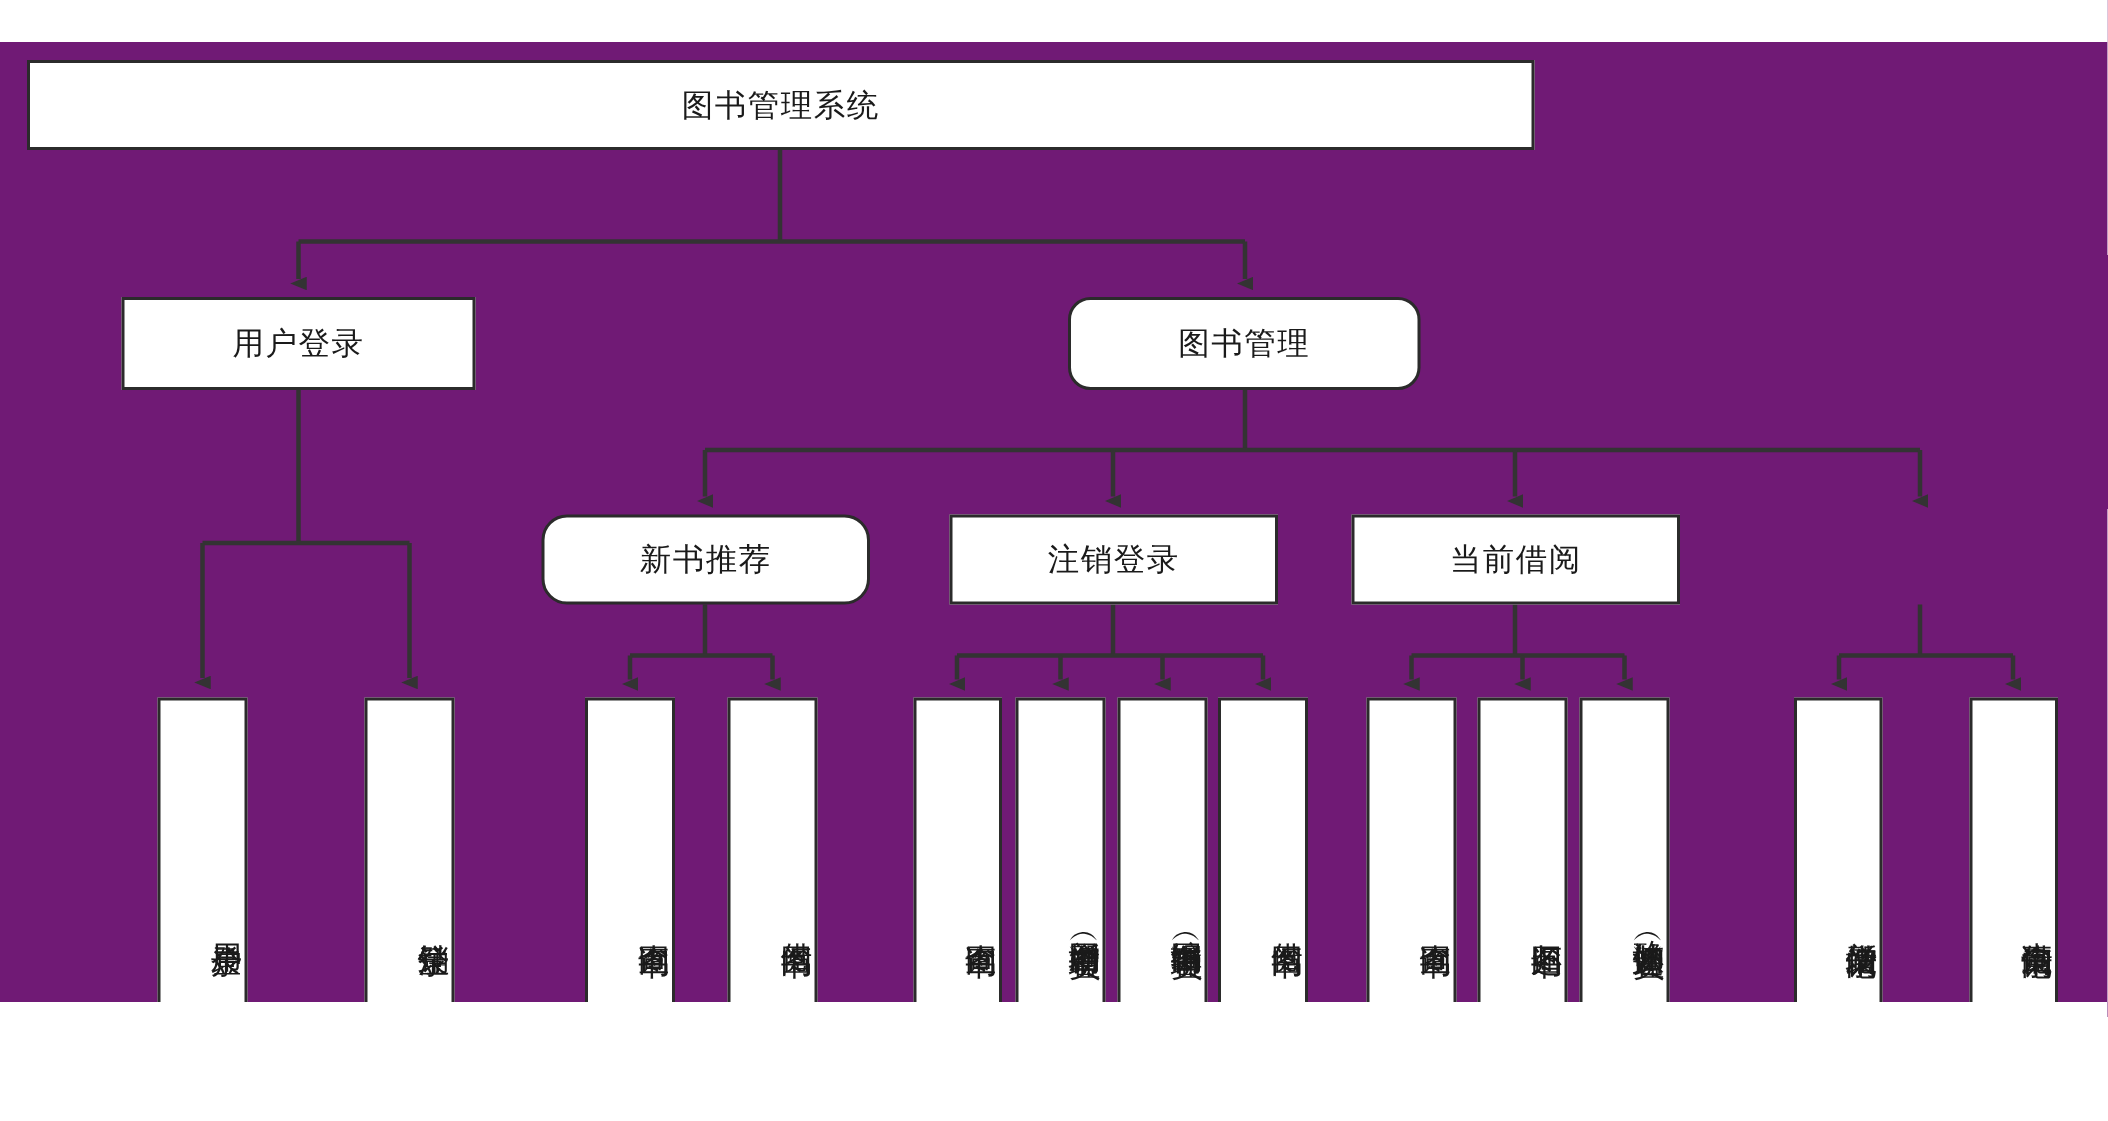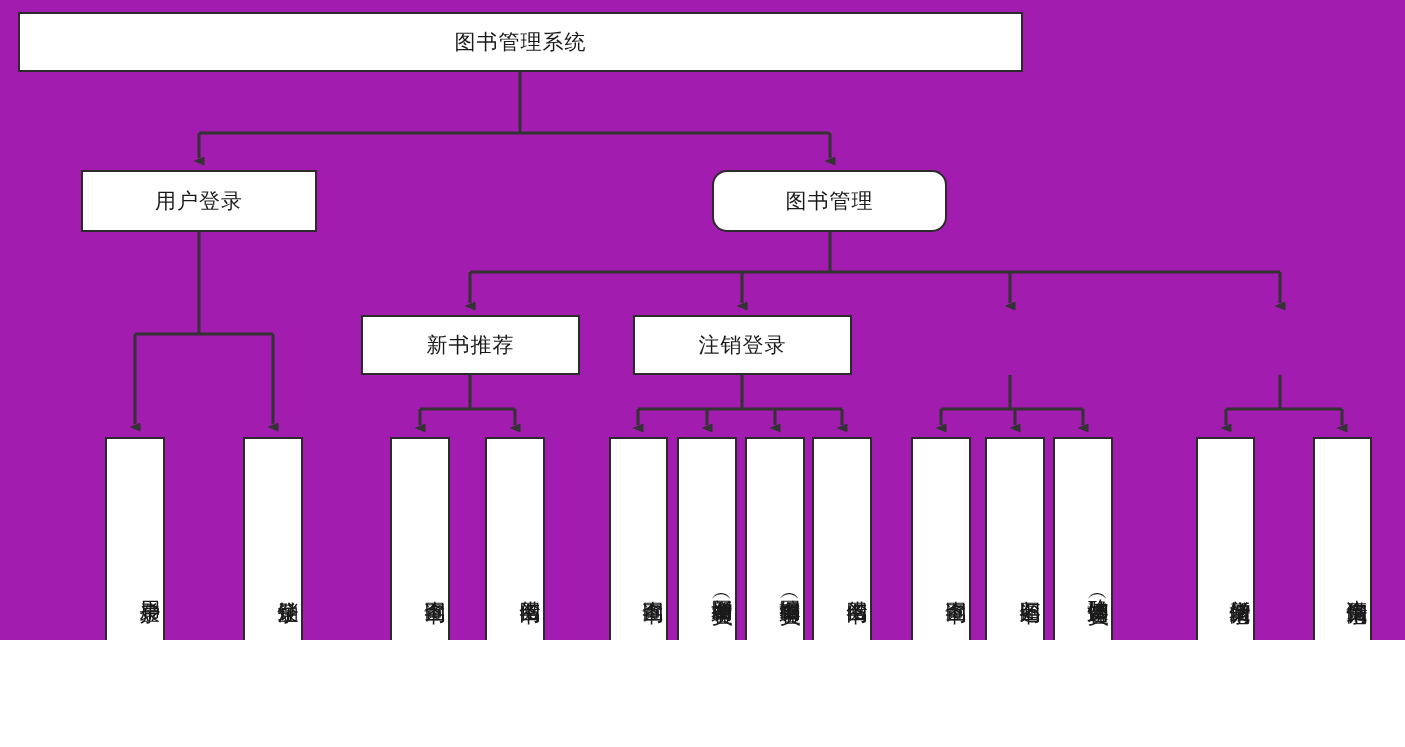--- a/index.html
+++ b/index.html
@@ -7,22 +7,23 @@
     padding: 0;
     background: #ffffff;
   }
   body {
     font-family: "Liberation Sans", "DejaVu Sans", sans-serif;
   }
   #canvas {
     position: relative;
     width: 1405px;
     height: 640px;
-    background: #a21caf;
+    background: #701a75;
     overflow: hidden;
+    margin-top: 28px;
   }
   #wires {
     position: absolute;
     left: 0;
     top: 0;
     width: 1405px;
     height: 747px;
   }
   .node {
     position: absolute;
@@ -124,25 +125,28 @@
     <span>图书管理系统</span>
   </div>
 
   <div class="node horiz" style="left:81px;top:170px;width:236px;height:62px;">
     <span>用户登录</span>
   </div>
   <div class="node horiz" style="left:712px;top:170px;width:235px;height:62px;border-radius:15px;">
     <span>图书管理</span>
   </div>
 
-  <div class="node horiz" style="left:361px;top:315px;width:219px;height:60px;">
+  <div class="node horiz" style="left:361px;top:315px;width:219px;height:60px;border-radius:17px;">
     <span>新书推荐</span>
   </div>
   <div class="node horiz" style="left:633px;top:315px;width:219px;height:60px;">
     <span>注销登录</span>
+  </div>
+  <div class="node horiz" style="left:901px;top:315px;width:219px;height:60px;">
+    <span>当前借阅</span>
   </div>
 
   <div class="node vert" style="left:105px;top:437px;width:60px;height:298px;">
     <span>用户登录</span>
   </div>
   <div class="node vert" style="left:243px;top:437px;width:60px;height:298px;">
     <span>注销登录</span>
   </div>
 
   <div class="node vert" style="left:390px;top:437px;width:60px;height:298px;">

